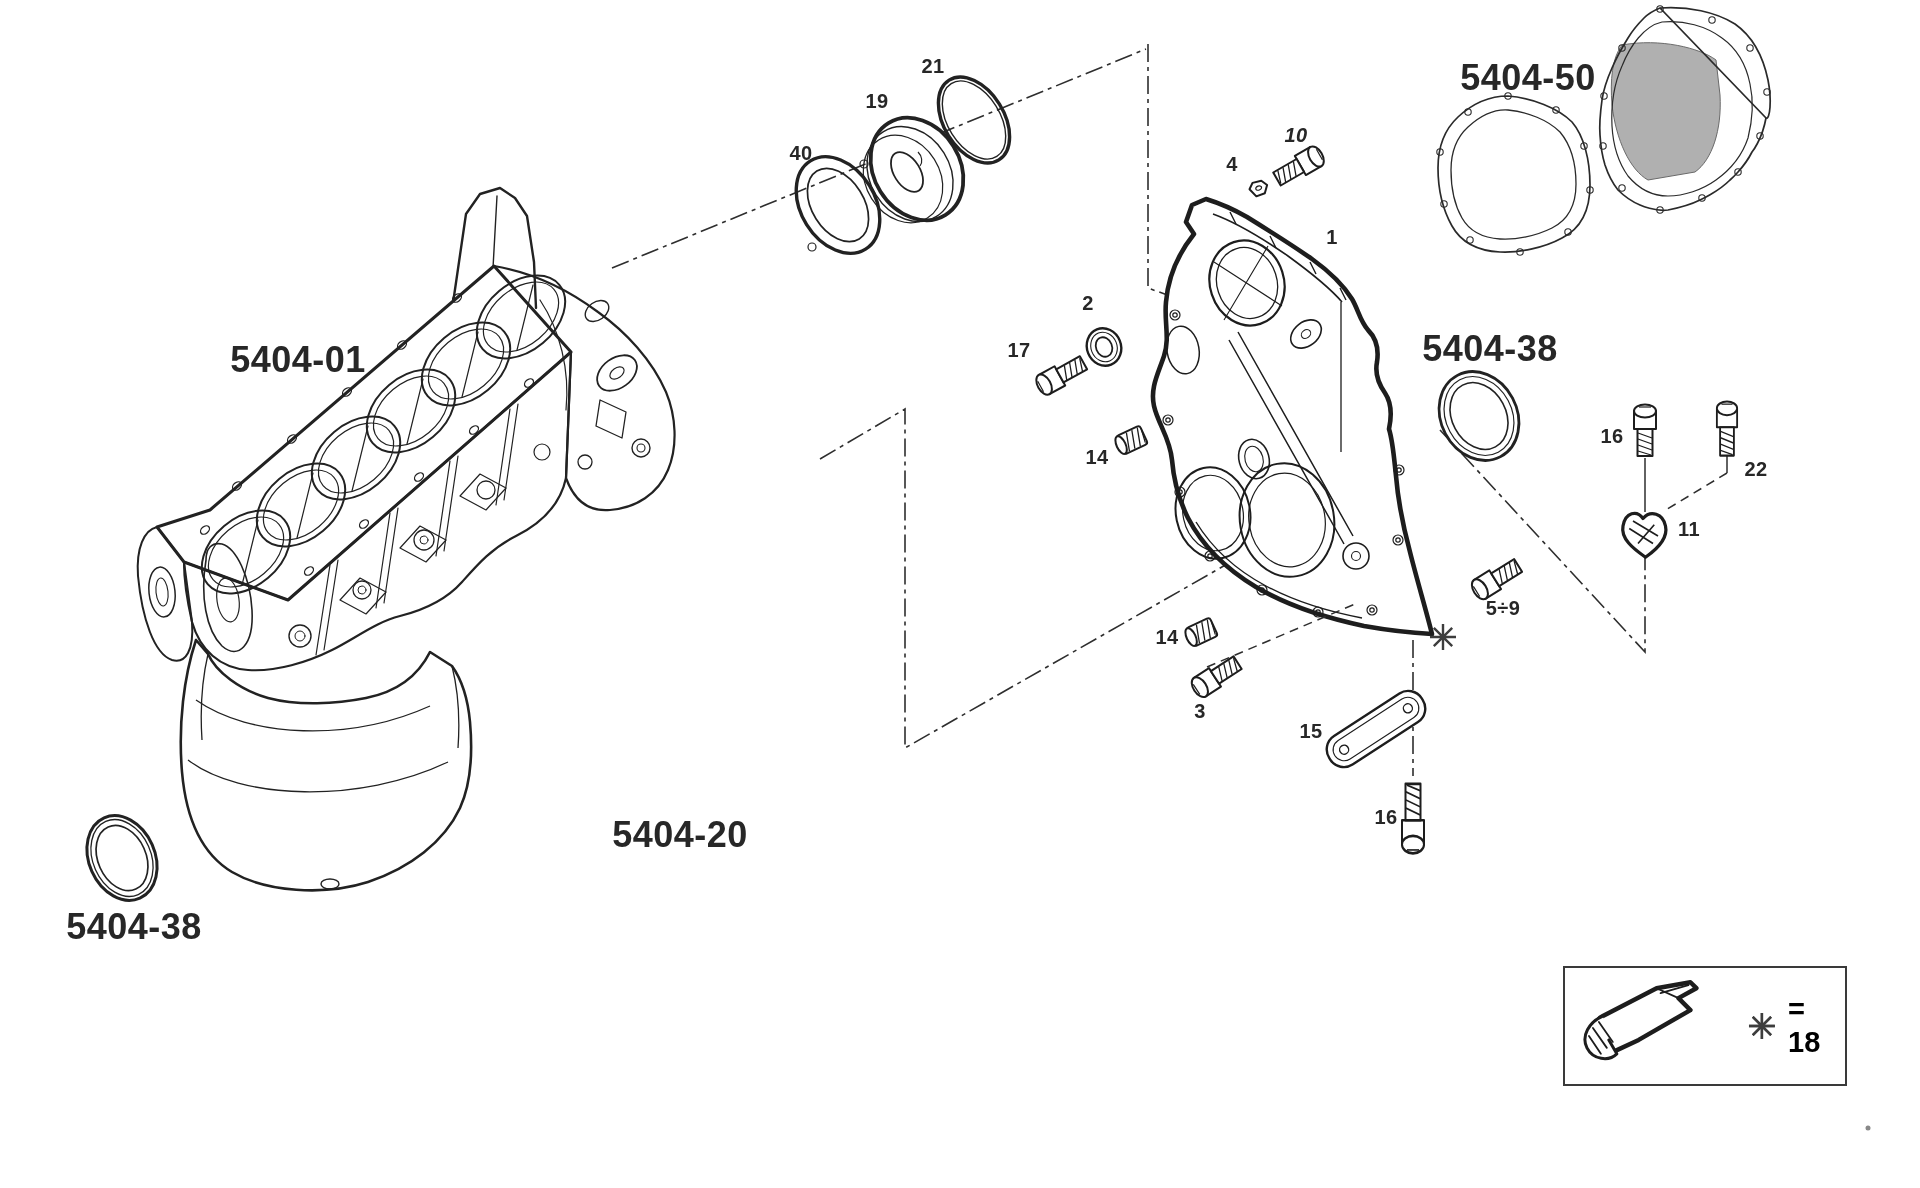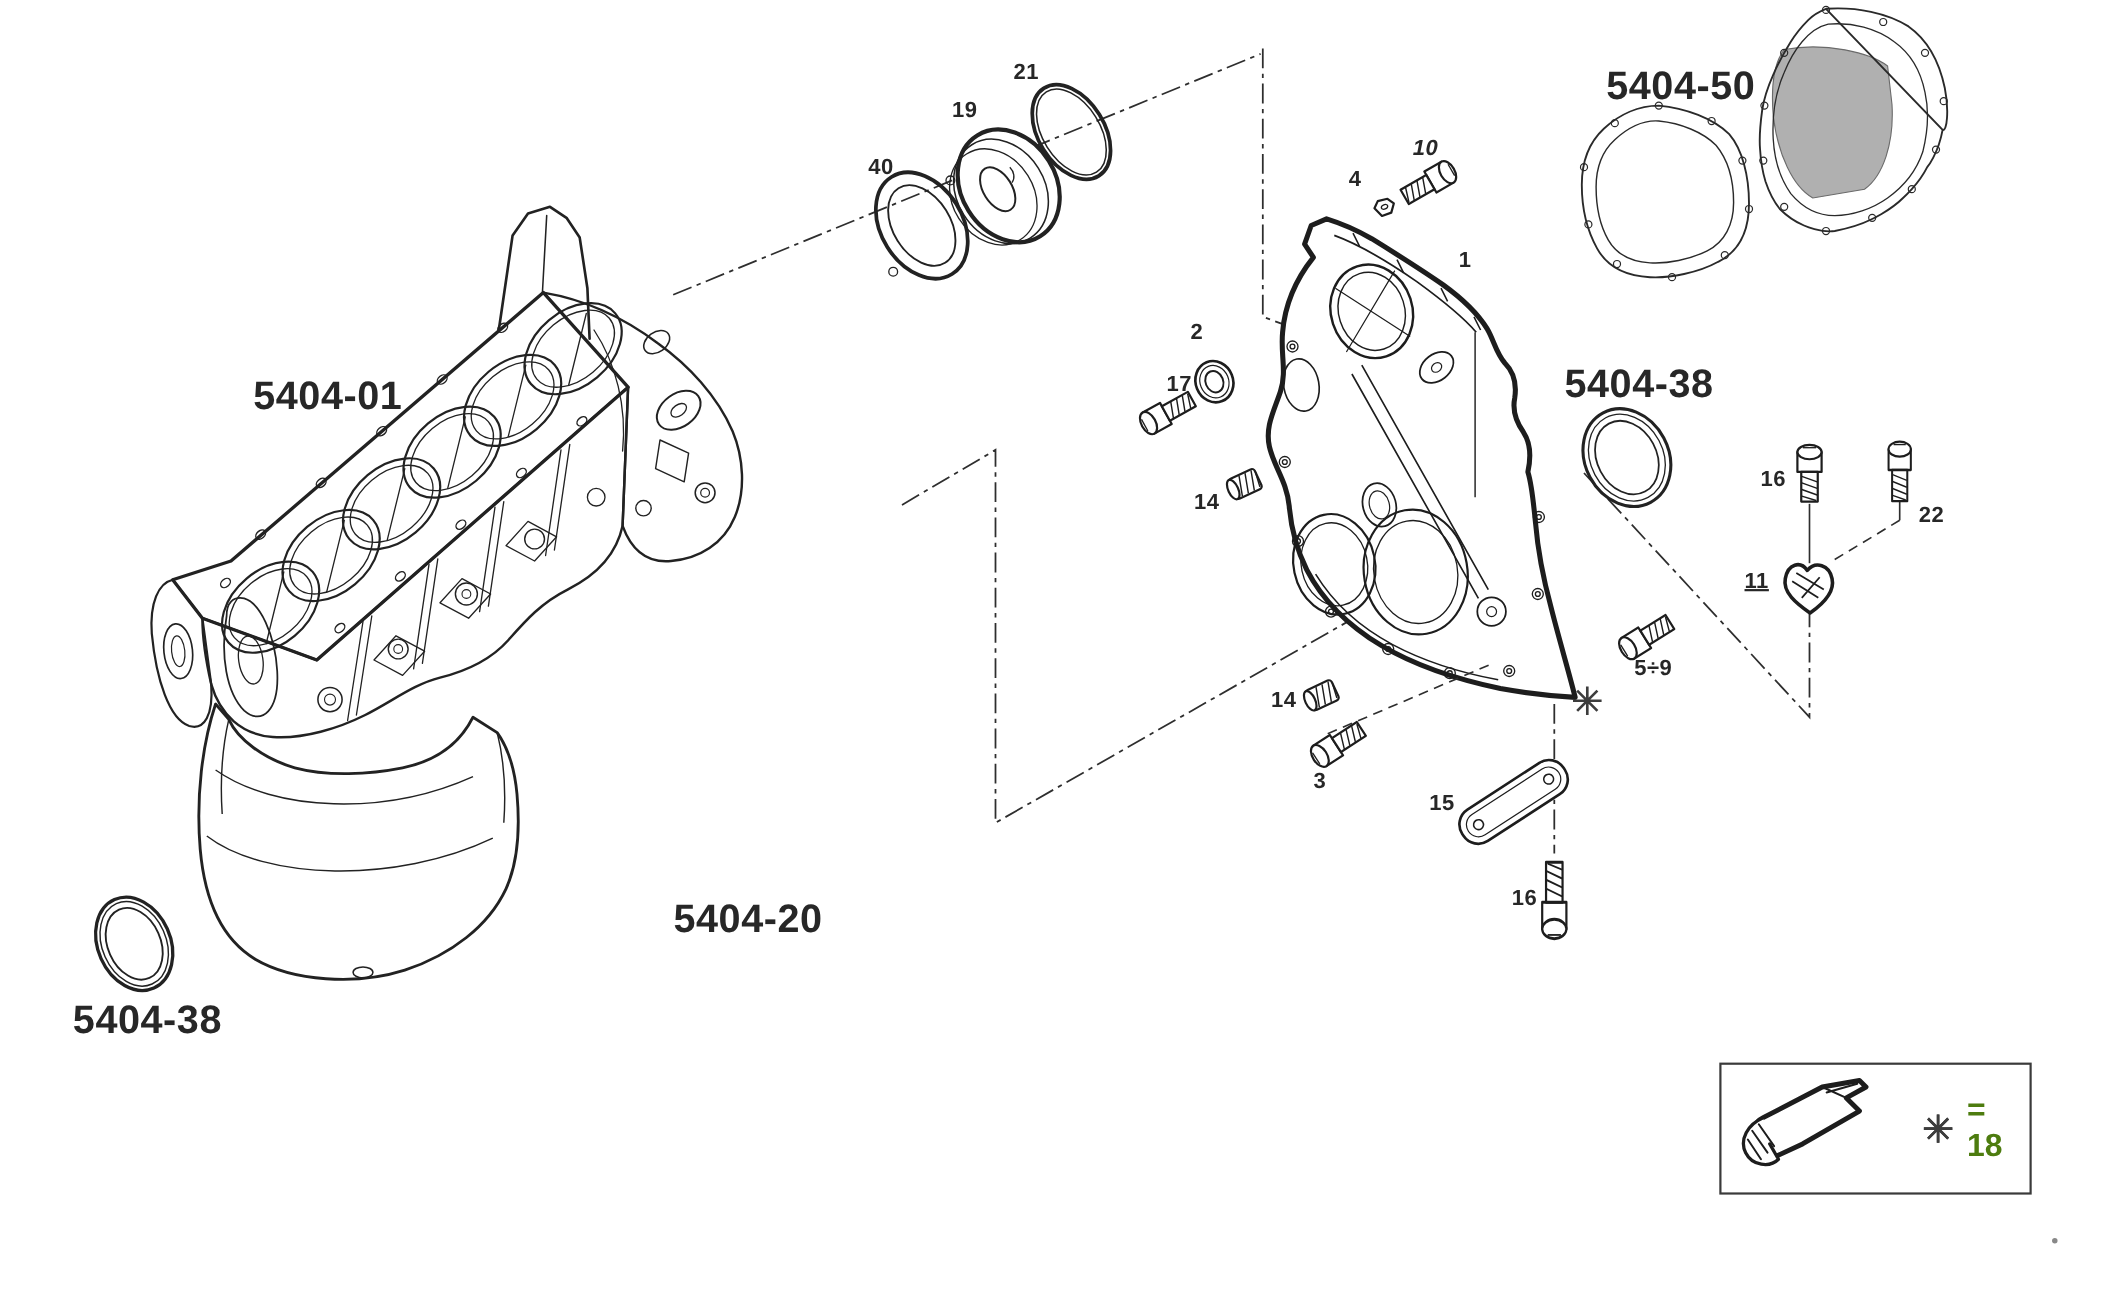--- a/index.html
+++ b/index.html
@@ -8,21 +8,21 @@
   .art{position:absolute;left:0;top:0;}
   .label-layer{position:absolute;left:0;top:0;width:100%;height:100%;pointer-events:none;}
   .callout,.group-code{position:absolute;transform:translate(-50%,-50%);
          font-family:"Liberation Sans",sans-serif;font-weight:700;color:#272727;
          font-size:20px;letter-spacing:.5px;white-space:nowrap;}
   .group-code{font-size:36px;}
   .legend-box{position:absolute;left:1563px;top:966px;width:280px;height:116px;
          border:2.5px solid #3a3a3a;background:#fff;display:flex;align-items:center;}
   .legend-tube{margin-left:14px;}
   .legend-text{display:flex;align-items:center;gap:10px;margin-left:28px;
-         font-size:29px;font-weight:700;color:#4d7c0f;}
+         font-size:29px;font-weight:700;color:#000000;}
 </style>
 </head>
 <body>
 
 <div class="stage">
 
 <svg class="art" width="1920" height="1188" viewBox="0 0 1920 1188">
   <defs>
     <g id="bolt" fill="#ffffff">
       <path d="M7,-11 L25,-11 L25,11 L7,11 Z"></path>
@@ -315,28 +315,28 @@
 
   <circle cx="1868" cy="1128" r="2.5" fill="#888" stroke="none"></circle>
 </svg>
 
 <div class="label-layer" id="labels">
       <span class="callout" style="left: 1332px; top: 237px;">1</span>
       <span class="callout" style="left: 1088px; top: 303px;">2</span>
       <span class="callout" style="left: 1200px; top: 711px;">3</span>
       <span class="callout" style="left: 1503px; top: 608px;">5÷9</span>
       <span class="callout" style="left: 1296px; top: 135px; font-style: italic;">10</span>
-      <span class="callout" style="left: 1597px; top: 529px; text-decoration: underline;">11</span>
+      <span class="callout" style="left: 1689px; top: 529px;">11</span>
       <span class="callout" style="left: 1232px; top: 164px;">4</span>
       <span class="callout" style="left: 1097px; top: 457px;">14</span>
       <span class="callout" style="left: 1167px; top: 637px;">14</span>
       <span class="callout" style="left: 1311px; top: 731px;">15</span>
       <span class="callout" style="left: 1612px; top: 436px;">16</span>
       <span class="callout" style="left: 1386px; top: 817px;">16</span>
-      <span class="callout" style="left: 1072px; top: 350px;">17</span>
+      <span class="callout" style="left: 1019px; top: 350px;">17</span>
       <span class="callout" style="left: 877px; top: 101px;">19</span>
       <span class="callout" style="left: 801px; top: 153px;">40</span>
       <span class="callout" style="left: 933px; top: 66px;">21</span>
       <span class="callout" style="left: 1756px; top: 425px; margin-top: 44px;">22</span>
       <span class="group-code" style="left: 298px; top: 360px;">5404-01</span>
       <span class="group-code" style="left: 680px; top: 835px;">5404-20</span>
       <span class="group-code" style="left: 134px; top: 927px;">5404-38</span>
       <span class="group-code" style="left: 1490px; top: 349px;">5404-38</span>
       <span class="group-code" style="left: 1528px; top: 78px;">5404-50</span>
     </div>

